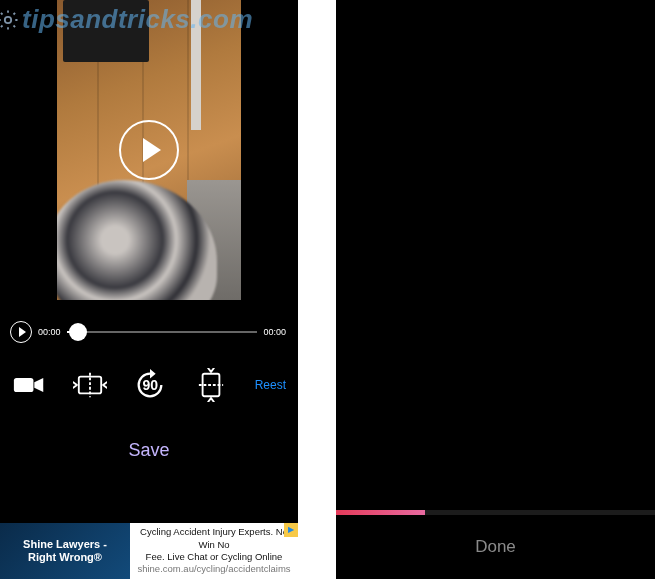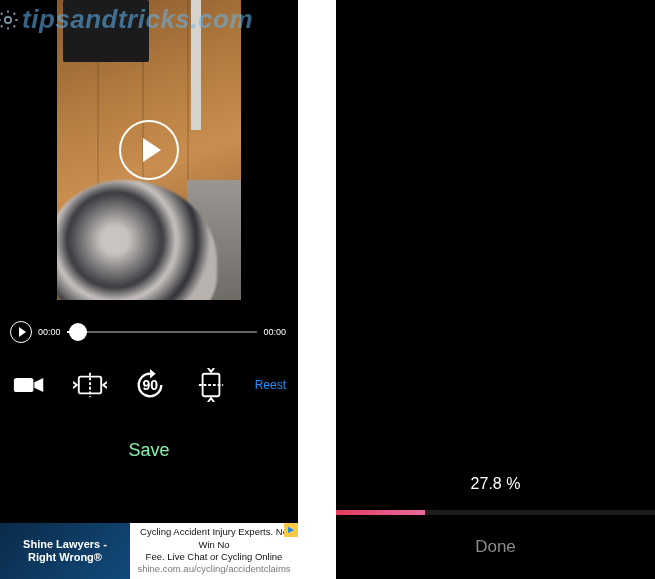--- a/index.html
+++ b/index.html
@@ -140,21 +140,21 @@
     display:flex; align-items:center; justify-content:space-between;
     padding: 14px 12px 0 12px;
     height: 56px;
   }
   .tool-icon { color:#fff; width:34px; height:30px; display:flex; align-items:center; justify-content:center; }
   .reset-link { color:#1e90ff; font-size:12px; }
   .save-row {
     text-align:center;
     padding-top: 34px;
   }
-  .save { color:#86efac; font-size:18px; font-weight:500;text-align:right; }
+  .save { color:#c4b5fd; font-size:18px; font-weight:500;text-align:right; }
   .ad {
     position:absolute;
     left:0; bottom:0;
     width:100%; height:56px;
     background:#fff;
     display:flex;
     align-items:stretch;
   }
   .ad-left {
     width:130px;
@@ -313,20 +313,19 @@
       <div class="ad-right">
         <div class="ad-badge">▶</div>
         <div>Cycling Accident Injury Experts. No Win No</div>
         <div>Fee. Live Chat or Cycling Online</div>
         <div style="color:#777;">shine.com.au/cycling/accidentclaims</div>
       </div>
     </div>
   </div>
 
   <div class="pane pane-right">
-    <div class="progress-text">27.8 %</div>
     <div class="progress-bar">
       <div class="progress-fill"></div>
     </div>
     <div class="done">Done</div>
   </div>
 
 </div>
 
 </body></html>

